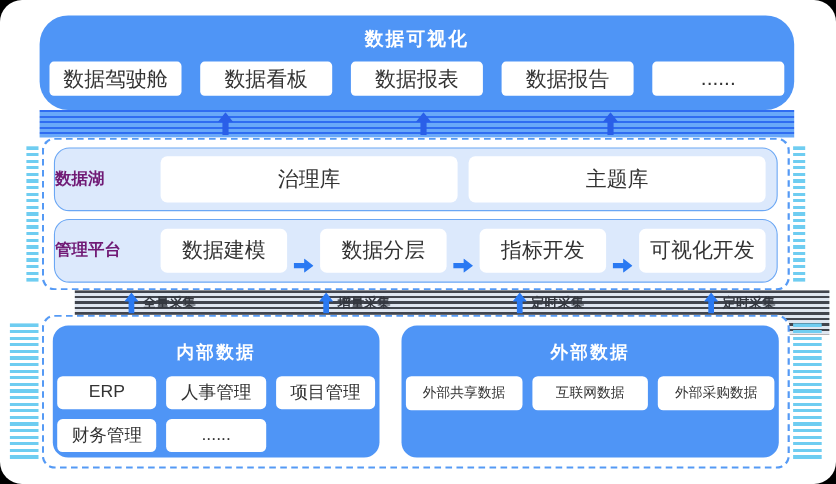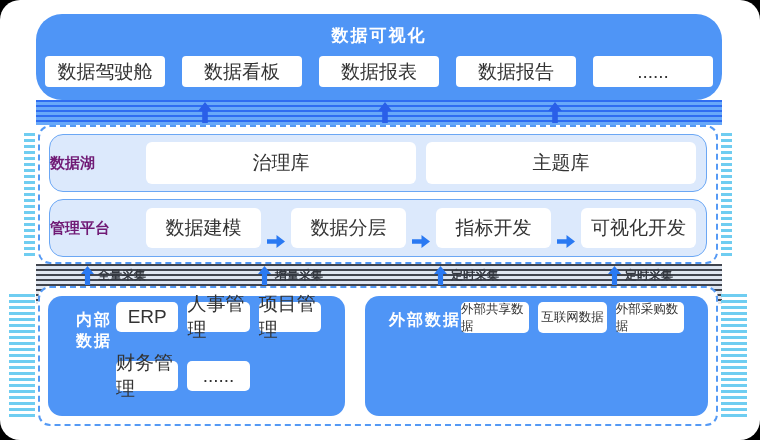--- a/index.html
+++ b/index.html
@@ -9,21 +9,21 @@
   
   .top-box{position:absolute;left:36px;top:14px;width:686px;height:86px;background:#4F95F6;border-radius:26px;box-sizing:border-box;padding:8px 9px 0;}
   .top-title{text-align:center;color:#fff;font-weight:bold;font-size:17px;letter-spacing:2px;margin:2px 0 9px;}
   .top-chips{display:flex;gap:17px;}
   .chip{background:#fff;border-radius:4px;display:flex;align-items:center;justify-content:center;color:#333;font-size:19px;}
   .top-chips .chip{flex:1;height:31px;}
 
   
   .band{position:absolute;left:36px;width:686px;}
   .band-top{top:100px;height:25px;background:repeating-linear-gradient(180deg,#2F6DF1 0 2px,#69A9F9 2px 5px);}
-  .band-bottom{top:264px;height:40px;background:repeating-linear-gradient(180deg,#41454E 0 2px,#DFE6F0 2px 5px);}
+  .band-bottom{top:264px;height:40px;background:repeating-linear-gradient(180deg,#41454E 0 2px,#DFE6F0 2px 5px);margin-left:32px;}
   .up-arrow{position:absolute;top:2px;}
   .collect-group{position:absolute;top:1px;display:flex;align-items:center;gap:4px;}
   .collect-label{font-size:12px;font-weight:bold;color:#33373F;line-height:20px;white-space:nowrap;}
 
   
   .dashed-panel{position:absolute;left:38px;width:680px;background:#fff;border:2px dashed #559AF5;border-radius:12px;box-sizing:border-box;}
   .dashed-panel::before,.dashed-panel::after{content:"";position:absolute;top:6px;bottom:6px;background:repeating-linear-gradient(180deg,#6FCDF1 0 3px,rgba(255,255,255,0) 3px 6px);}
   .mid-panel{top:125px;height:139px;padding:7px 9px;}
   .mid-panel::before{left:-16px;width:11px;}
   .mid-panel::after{right:-16px;width:11px;}
@@ -35,26 +35,26 @@
   .plat-row{display:flex;align-items:center;background:#DCE9FC;border:1px solid #6BA7F4;border-radius:14px;height:58px;box-sizing:border-box;padding:0 10px 0 0;}
   .plat-row + .plat-row{margin-top:7px;}
   .row-label{width:96px;flex:0 0 96px;text-align:left;color:#701a75;font-weight:bold;font-size:15px;line-height:1.2;}
   .lake-chips{flex:1;display:flex;gap:10px;}
   .lake-chips .chip{flex:1;height:42px;border-radius:6px;}
   .flow-chips{flex:1;display:flex;align-items:flex-end;gap:6px;}
   .flow-chips .chip{flex:1;height:40px;border-radius:6px;}
   .arrow-right{flex:0 0 18px;display:flex;align-items:center;justify-content:center;}
 
   
-  .src-box{background:#4F95F6;border-radius:14px;box-sizing:border-box;padding:6px 24px;display:flex;}
+  .src-box{background:#4F95F6;border-radius:14px;box-sizing:border-box;padding:6px 4px;display:flex;flex-direction:column;}
   .src-box.internal{width:45%;}
   .src-box.external{flex:1;}
   .src-title{text-align:center;color:#fff;font-weight:bold;font-size:16px;letter-spacing:2px;margin:8px 0 11px;}
   .src-grid{display:flex;flex-wrap:wrap;gap:9px;}
-  .src-grid .chip{width:calc((100% - 18px)/3);height:30px;border-radius:5px;font-size:19px;}
+  .src-grid .chip{width:calc((100% - 18px)/3);height:30px;border-radius:5px;font-size:16px;}
   .src-row{flex:1;display:flex;gap:9px;padding-bottom:8px;}
   .src-row .chip{flex:1;height:31px;border-radius:5px;font-size:12.5px;}
 </style>
 </head>
 <body>
 
 <div class="canvas">
 
   <div class="top-box">
     <div class="top-title">数据可视化</div>

